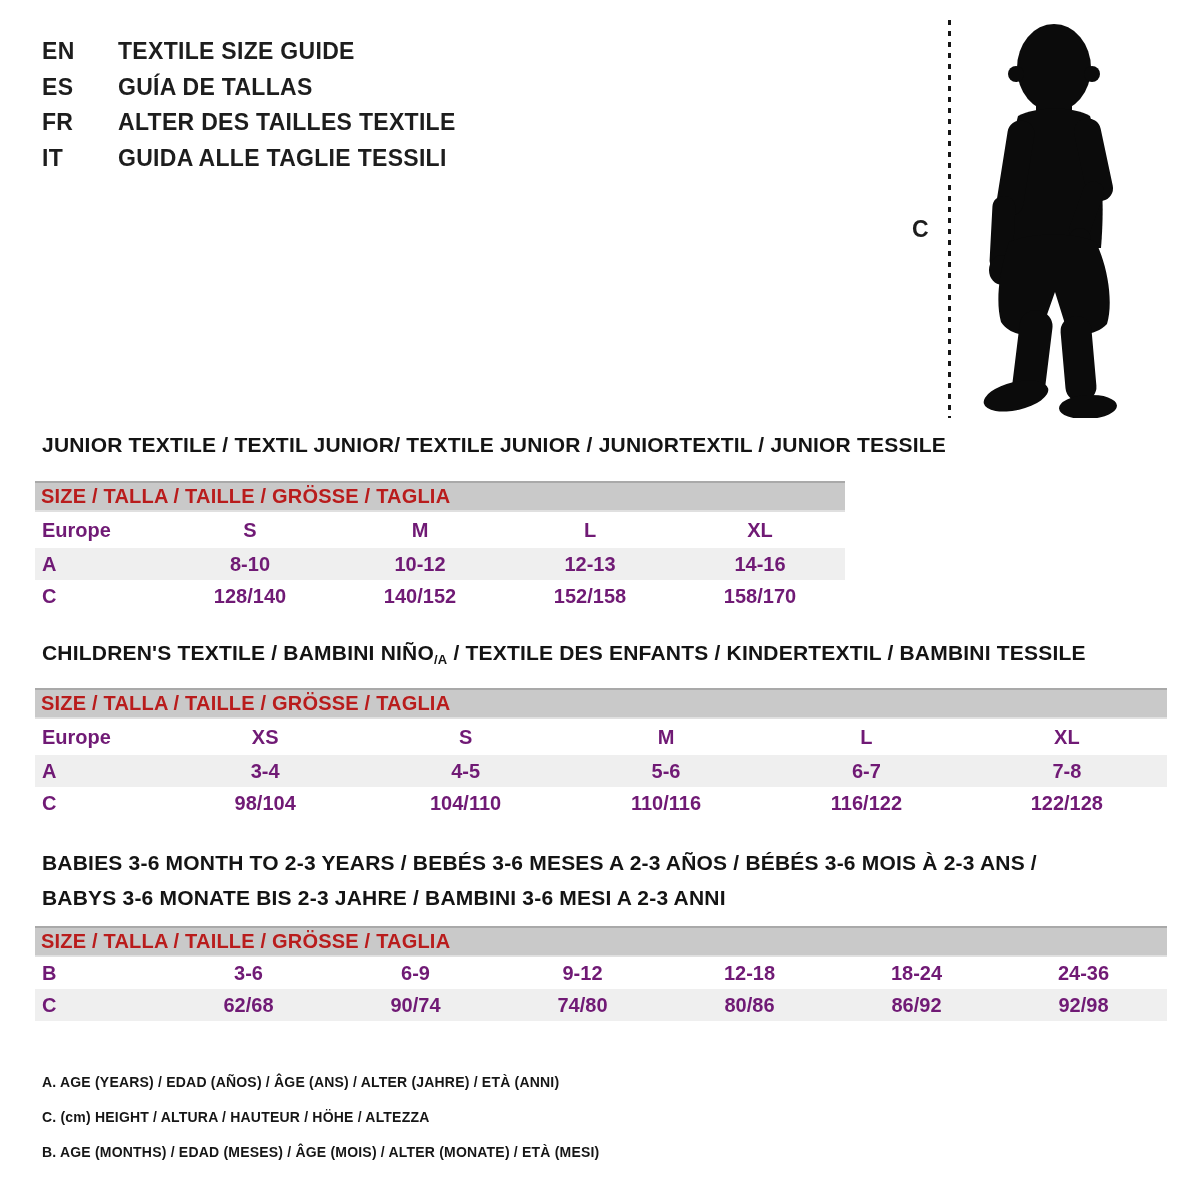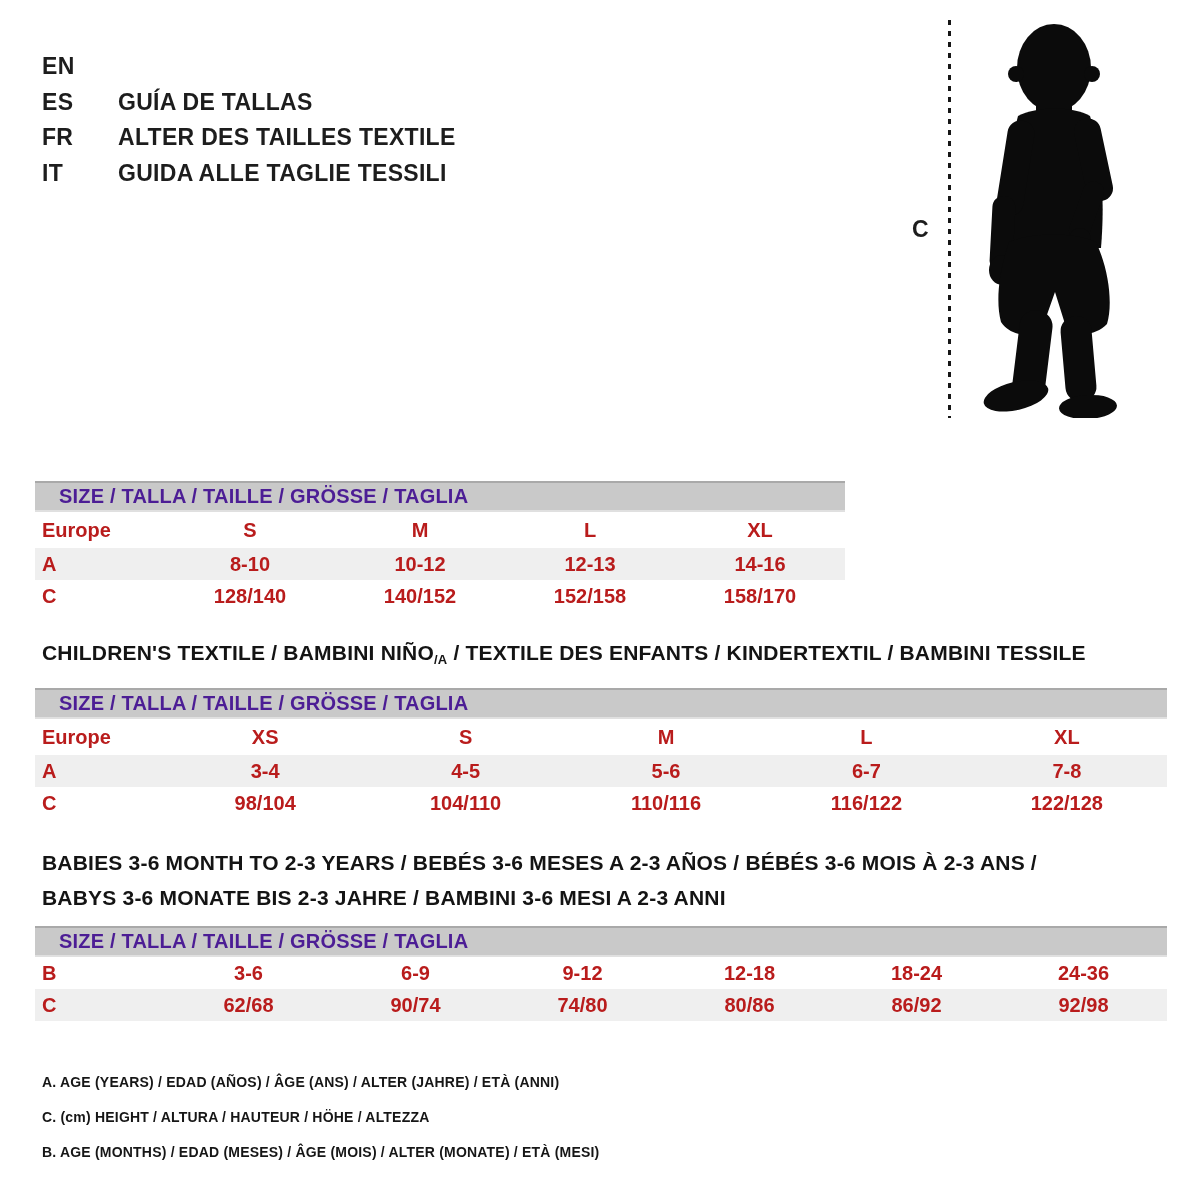--- a/index.html
+++ b/index.html
@@ -3,21 +3,21 @@
 <meta charset="utf-8">
 <style>
   * { margin:0; padding:0; box-sizing:border-box; }
   body { background:#ffffff; }
   .page {
     position:relative; width:1200px; height:1200px; background:#ffffff;
     font-family:"Liberation Sans", sans-serif; color:#1d1d1d; overflow:hidden;
   }
 
   
-  .lang-block { position:absolute; left:42px; top:49px; }
+  .lang-block { position:absolute; left:42px; top:34px; }
   .lang-row { display:flex; align-items:center; height:35.6px; font-weight:bold; font-size:23px; letter-spacing:0.3px; }
   .lang-code { width:76px; }
   .lang-title { white-space:nowrap; }
 
   
   .figure { position:absolute; left:900px; top:14px; width:262px; height:410px; }
   .dash-line {
     position:absolute; left:48px; top:6px; width:3px; height:398px;
     background:repeating-linear-gradient(to bottom, #161616 0 5px, transparent 5px 11px);
   }
@@ -32,41 +32,42 @@
   .sub-small { font-size:13px; vertical-align:-4px; font-weight:bold; }
 
   
   .size-table { position:absolute; left:35px; }
   .tbl-junior { top:481px; width:810px; }
   .tbl-children { top:688px; width:1132px; }
   .tbl-babies { top:926px; width:1132px; }
   .size-bar {
     height:31px; background:#c9c9c9;
     border-top:2px solid #a9a9a9; border-bottom:2px solid #e0e0e0;
-    display:flex; align-items:center; padding-left:24px;
-    font-weight:bold; font-size:20px; letter-spacing:0.2px; color:#4c1d95;text-align:right;
+    display:flex; align-items:center; padding-left:6px;
+    font-weight:bold; font-size:20px; letter-spacing:0.2px; color:#b91c1c;text-align:right;
   }
-  .t-row { display:flex; align-items:center; height:32px; font-weight:bold; font-size:20px; color:#b91c1c; }
+  .t-row { display:flex; align-items:center; height:32px; font-weight:bold; font-size:20px; color:#701a75; }
   .t-row.header { height:36px; }
   .t-row.shaded { background:#efefef; }
   .t-label { width:130px; padding-left:7px; text-align:left; }
   .t-cell { flex:1; text-align:center; }
 
   
   .notes { position:absolute; left:42px; top:1064px; }
   .note-line { display:flex; align-items:center; height:35px; font-weight:bold; font-size:14px; letter-spacing:0.2px; white-space:nowrap; color:#161616; }
 </style>
 </head>
 <body>
 
 <div class="page">
 
   <div class="lang-block">
     <div class="lang-row">
       <span class="lang-code">EN</span>
+      <span class="lang-title">TEXTILE SIZE GUIDE</span>
     </div>
     <div class="lang-row">
       <span class="lang-code">ES</span>
       <span class="lang-title">GUÍA DE TALLAS</span>
     </div>
     <div class="lang-row">
       <span class="lang-code">FR</span>
       <span class="lang-title">ALTER DES TAILLES TEXTILE</span>
     </div>
     <div class="lang-row">
@@ -93,20 +94,21 @@
         <ellipse cx="116" cy="222" rx="11" ry="12"></ellipse>
         <path d="M45,224 C68,214 112,214 132,224 C145,252 149,286 143,306 C131,319 108,319 101,306 L91,274 L79,308 C70,321 47,319 37,304 C31,282 36,250 45,224 Z"></path>
         <rect x="52" y="292" width="33" height="90" rx="16" transform="rotate(7 68 337)"></rect>
         <rect x="99" y="298" width="31" height="86" rx="15" transform="rotate(-5 114 341)"></rect>
         <ellipse cx="52" cy="378" rx="33" ry="14" transform="rotate(-13 52 378)"></ellipse>
         <ellipse cx="124" cy="389" rx="29" ry="12" transform="rotate(-3 124 389)"></ellipse>
       </g>
     </svg>
   </div>
 
+  <div class="section-title title-junior">JUNIOR TEXTILE / TEXTIL JUNIOR/ TEXTILE JUNIOR / JUNIORTEXTIL / JUNIOR TESSILE</div>
   <div class="size-table tbl-junior">
     <div class="size-bar">SIZE / TALLA / TAILLE / GRÖSSE / TAGLIA</div>
     <div class="t-row header">
       <span class="t-label">Europe</span>
       <span class="t-cell">S</span>
       <span class="t-cell">M</span>
       <span class="t-cell">L</span>
       <span class="t-cell">XL</span>
     </div>
     <div class="t-row shaded">

